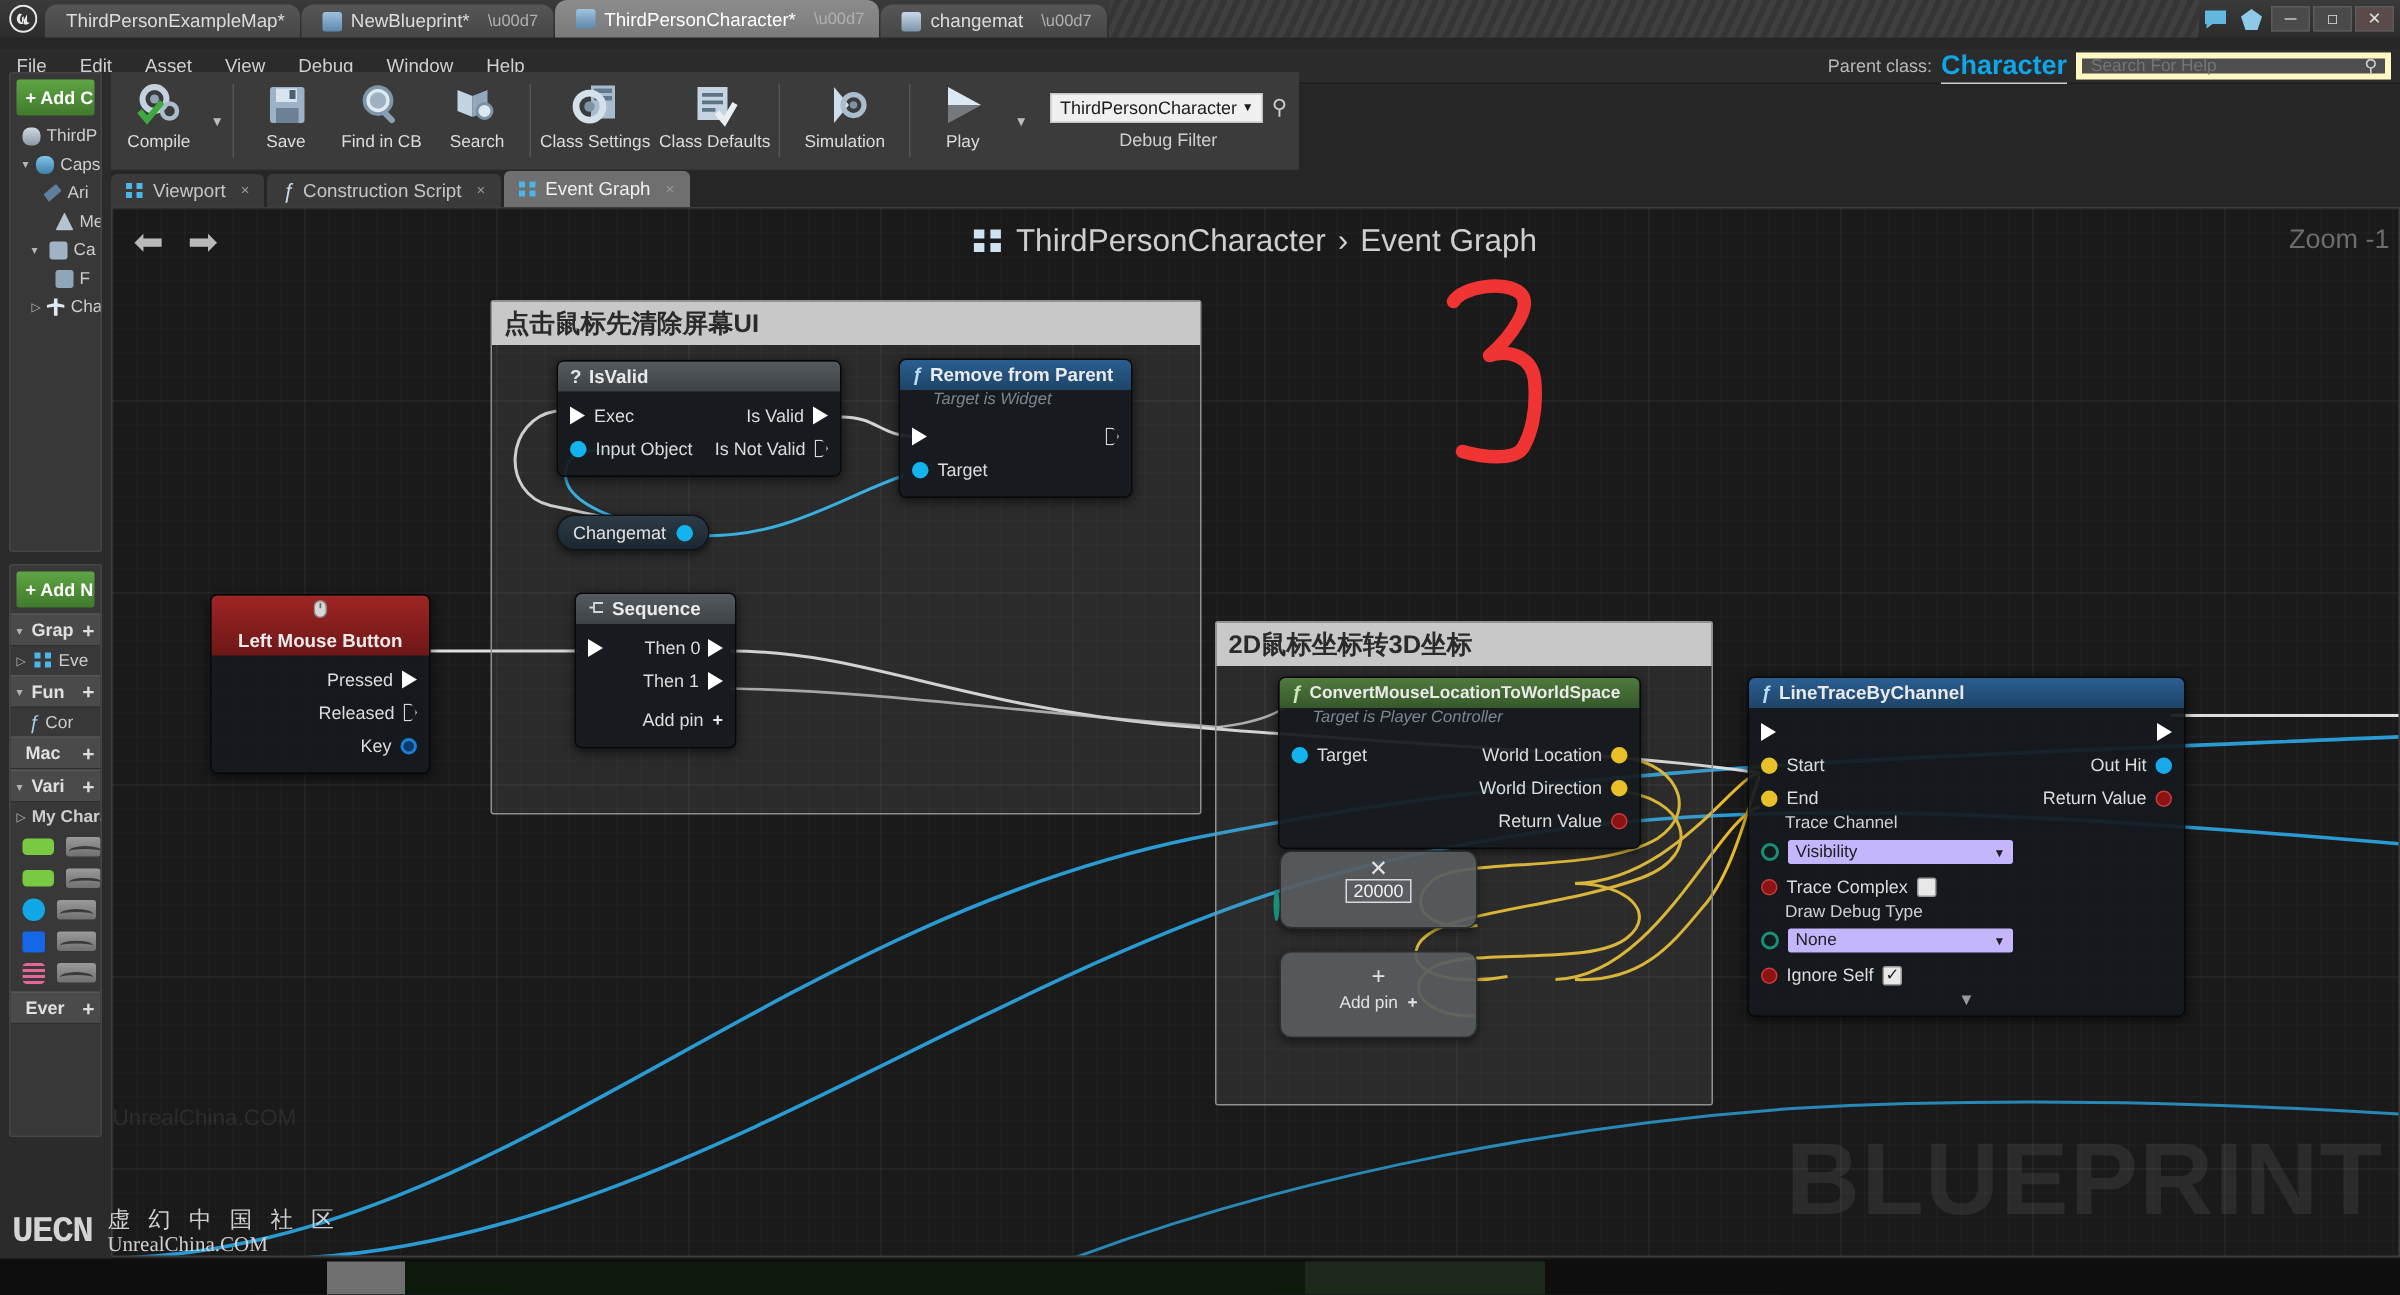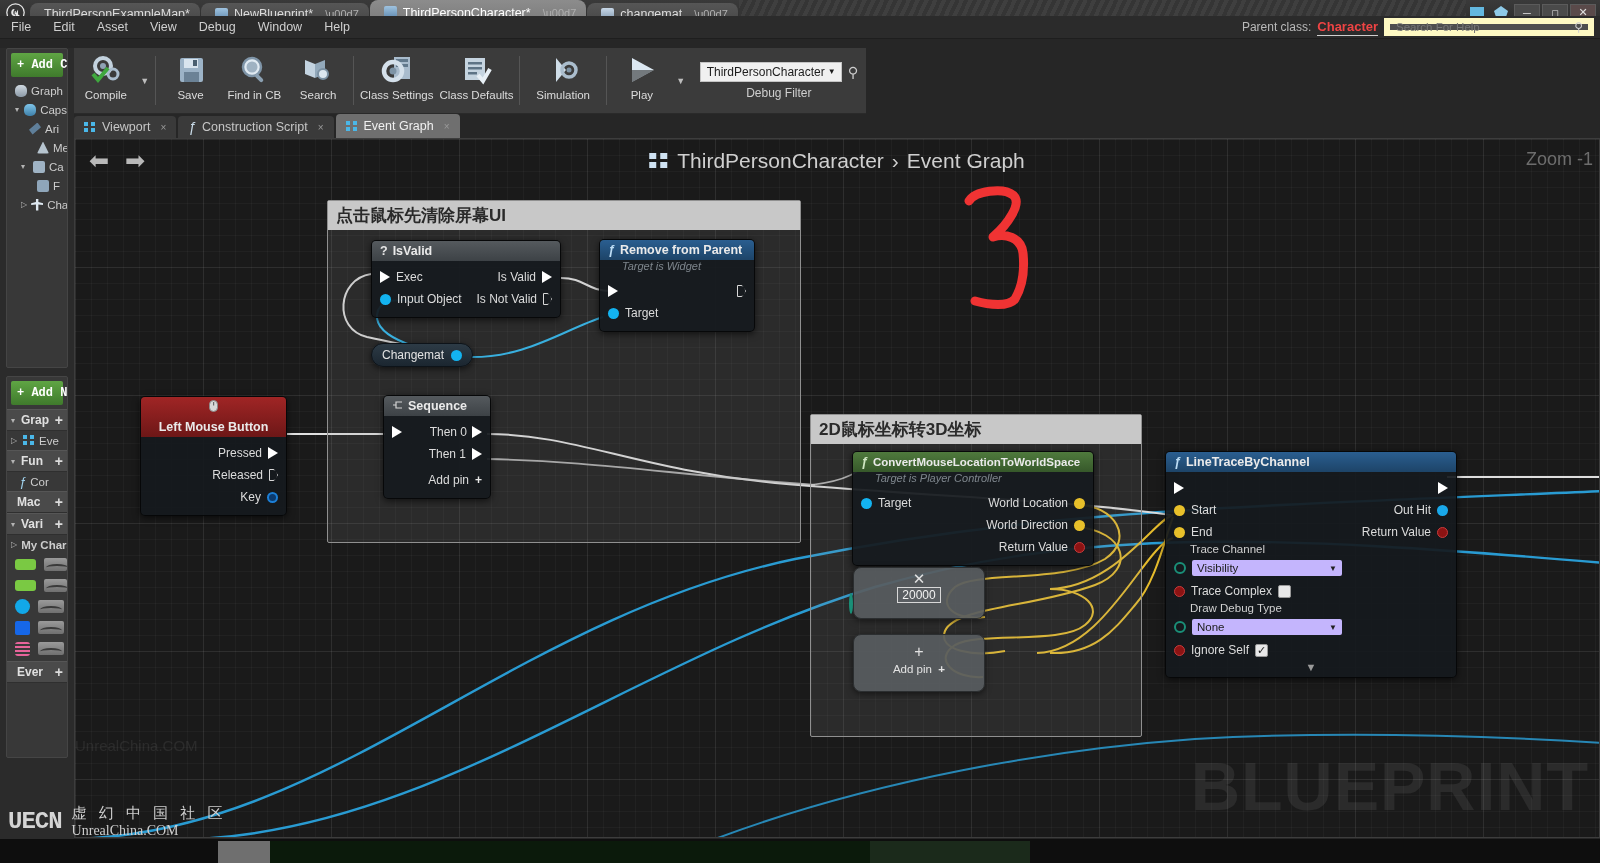--- a/index.html
+++ b/index.html
@@ -47,35 +47,35 @@
     width: 22px; height: 18px; display: flex; align-items: center; justify-content: center;
     color: #8fd0f0; font-size: 13px;
   }
   .win-btn {
     width: 26px; height: 17px; display: flex; align-items: center; justify-content: center;
     background: #4a4a4a; color: #e0e0e0; font-size: 11px; border: 1px solid #5b5b5b;
   }
 
   
   .menubar {
-    position: absolute; left: 0; top: 16px; width: 1600px; height: 23px;
+    position: absolute; left: 0; top: 33px; width: 1600px; height: 23px;
     background: #2b2b2b; display: flex; align-items: center;
     border-bottom: 1px solid #1e1e1e;
   }
   .menu-item { padding: 0 11px; font-size: 12.5px; color: #cfcfcf; line-height: 23px; }
   .menubar-right {
     margin-left: auto; display: flex; align-items: center; gap: 6px; height: 23px; padding-right: 6px;
   }
   .parent-class-label { font-size: 12px; color: #b9b9b9; }
   .parent-class-value {
-    font-size: 13px; color: #ef4444; font-weight: bold;
+    font-size: 18px; color: #0ea5e9; font-weight: bold;
     border-bottom: 1px solid #cfcfcf; padding-bottom: 1px;
   }
   .help-search {
-    width: 210px; height: 18px; background: #4e4e4e; border: 6px solid #fef9c3;
+    width: 210px; height: 18px; background: #4e4e4e; border: 4px solid #fef9c3;
     display: flex; align-items: center; padding: 2px 6px; position: relative; justify-content: flex-end;
   }
   .help-search input {
     background: transparent; border: 0; outline: 0; width: 100%;
     color: #cfcfcf; font-size: 11.5px; font-family: inherit;
   }
   .help-search .mag { position: absolute; right: 5px; color: #cfcfcf; font-size: 12px; }
 
   
   .toolbar {
@@ -126,21 +126,21 @@
 
   
   .leftcol { position: absolute; left: 0; top: 48px; width: 74px; height: 815px; background: #2b2b2b; }
   .panel-box {
     position: absolute; left: 6px; background: #383838;
     border: 1px solid #454545; border-radius: 2px; overflow: hidden;
   }
   .green-btn {
     background: linear-gradient(#5fa544, #3f7a2c); color: #fff; font-size: 12px; font-weight: bold;
     padding: 5px 6px; white-space: nowrap; border-radius: 2px; margin: 4px;
-    display: flex; align-items: center; gap: 3px; font-family: Liberation Mono, monospace;
+    display: flex; align-items: center; gap: 3px;
   }
   .tree-row {
     display: flex; align-items: center; gap: 4px; height: 19px;
     font-size: 11.5px; color: #cdcdcd; white-space: nowrap; padding-left: 4px;
   }
   .tri { font-size: 8px; color: #b4b4b4; width: 8px; }
   .sw { width: 12px; height: 12px; border-radius: 2px; flex: 0 0 auto; }
   .mb-head {
     display: flex; align-items: center; justify-content: space-between;
     background: #4a4a4a; border-top: 1px solid #565656; border-bottom: 1px solid #2f2f2f;
@@ -370,21 +370,21 @@
   </div>
 
   <div class="leftcol">
 
     <div class="panel-box" style="top:0px;width:62px;height:320px;">
       <div class="green-btn">
         <span>+ Add C</span>
       </div>
       <div class="tree-row" style="padding-left:8px">
         <span class="sw" style="background:linear-gradient(#cfd8e0,#8b99a6);border-radius:5px"></span>
-        <span>Graph</span>
+        <span>ThirdP</span>
       </div>
       <div class="tree-row" style="padding-left:8px">
         <span class="tri">▾</span>
         <span class="sw" style="background:linear-gradient(#7fc5ea,#3d7fa8);border-radius:5px"></span>
         <span>Caps</span>
       </div>
       <div class="tree-row" style="padding-left:22px">
         <span class="sw" style="background:#5f7f9a;clip-path:polygon(0 60%,70% 0,100% 40%,30% 100%)"></span>
         <span>Ari</span>
       </div>

